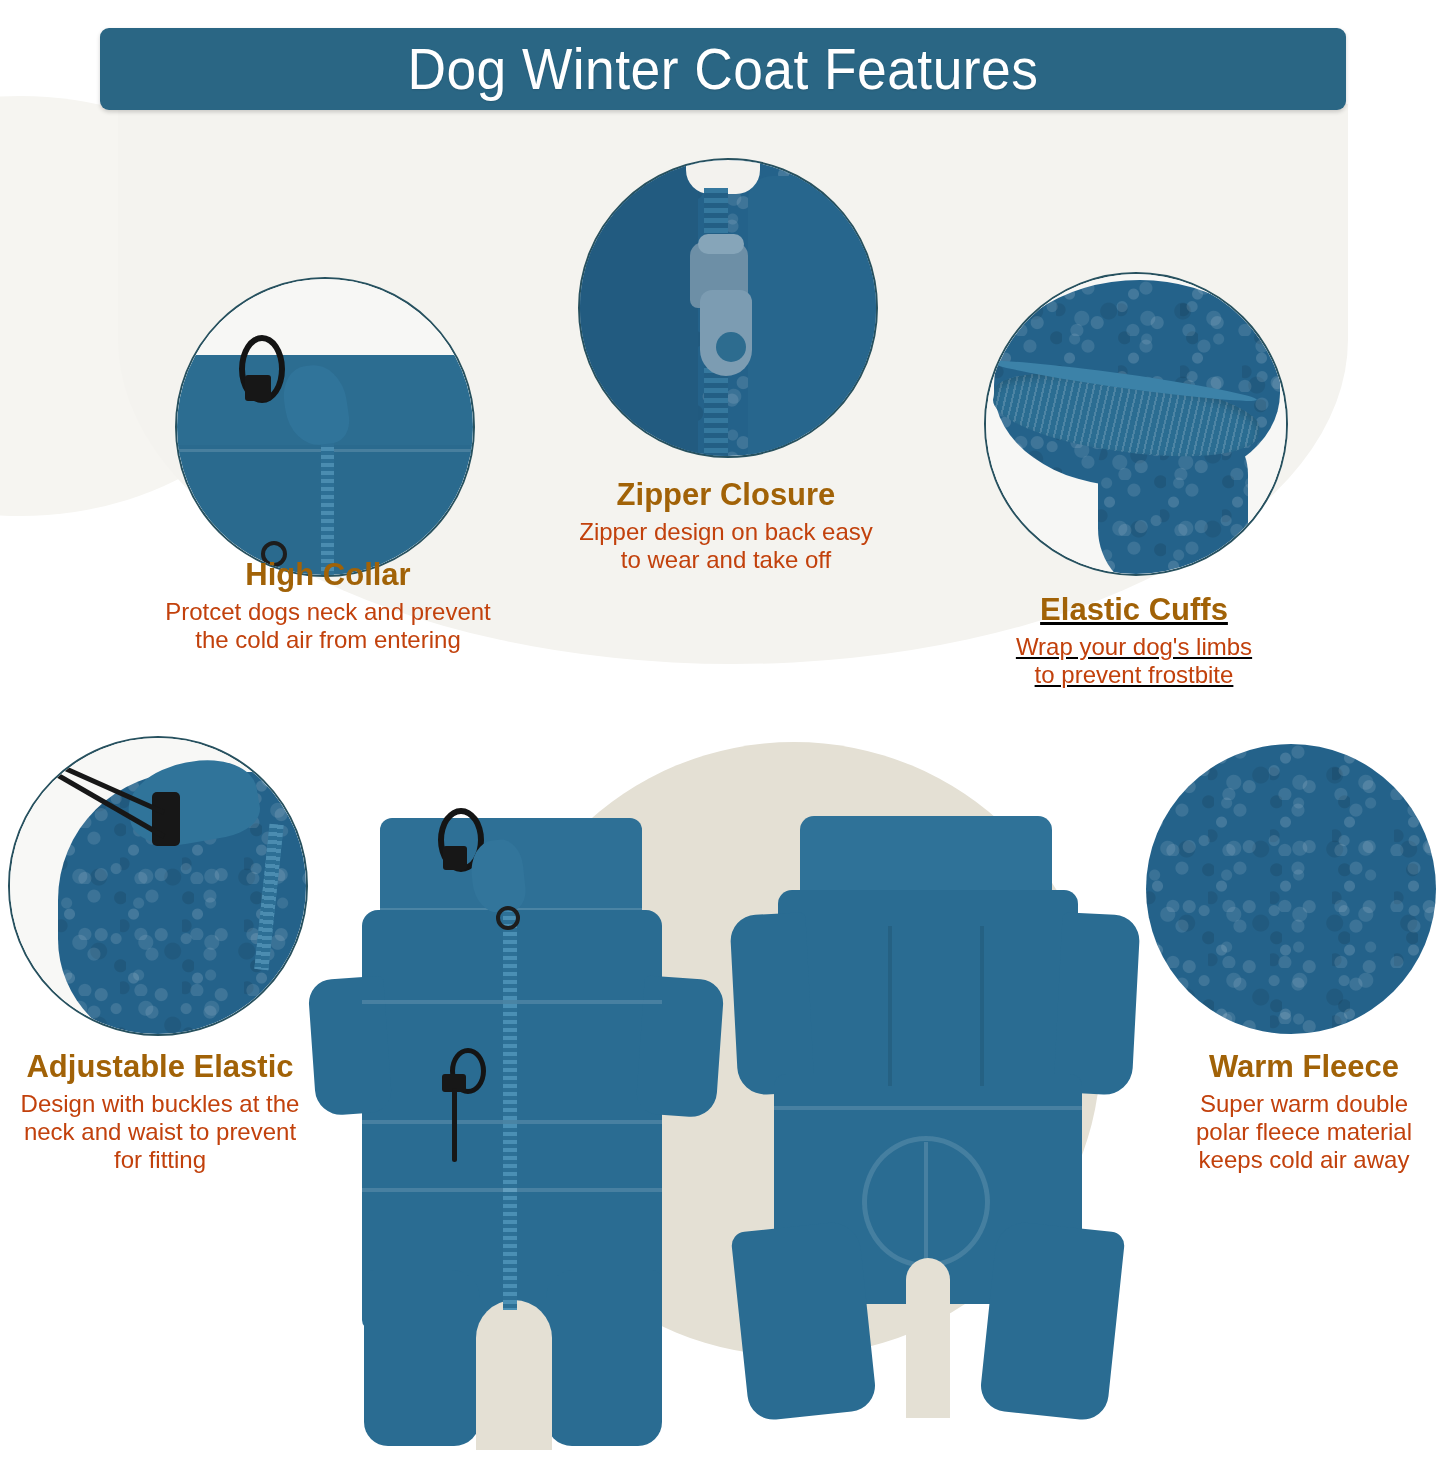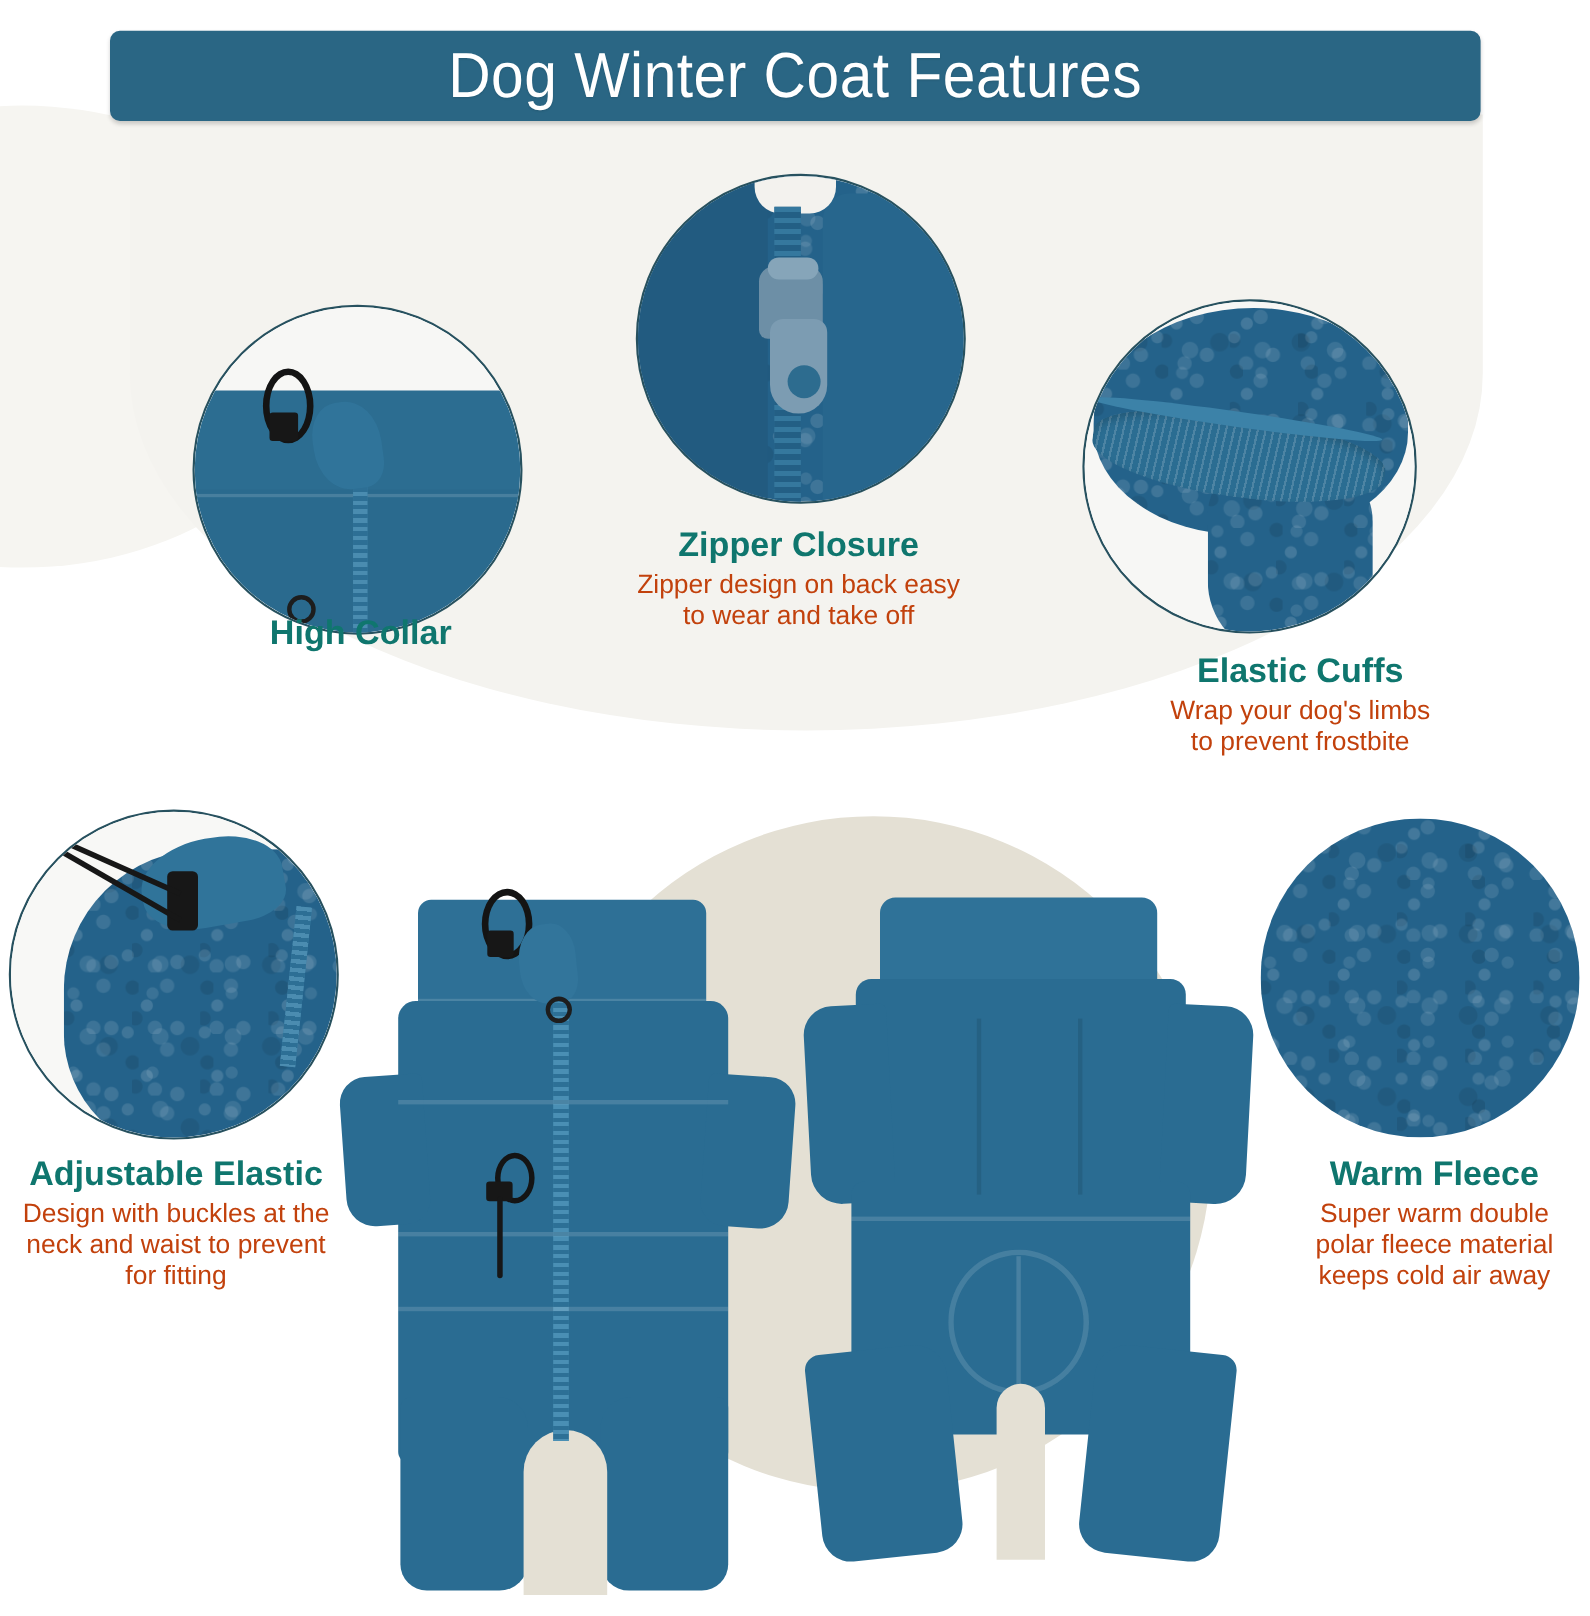--- a/index.html
+++ b/index.html
@@ -67,21 +67,21 @@
       radial-gradient(circle at 48% 90%, rgba(255,255,255,.11) 0 6px, rgba(0,0,0,0) 7px),
       radial-gradient(circle at 92% 85%, rgba(0,0,0,.10) 0 6px, rgba(0,0,0,0) 7px),
       radial-gradient(circle at 5% 48%, rgba(0,0,0,.09) 0 6px, rgba(0,0,0,0) 7px),
       radial-gradient(circle at 55% 42%, rgba(0,0,0,.08) 0 8px, rgba(0,0,0,0) 9px);
     background-size:64px 64px,58px 58px,70px 70px,66px 66px,60px 60px,72px 72px,56px 56px,68px 68px,62px 62px,74px 74px;
   }
 
   
   .caption{position:absolute;z-index:5;text-align:center;}
   .cap-title{
-    color:#0f766e;font-size:31px;font-weight:bold;line-height:1.1;
+    color:#a16207;font-size:31px;font-weight:bold;line-height:1.1;
     margin:0 0 6px 0;white-space:nowrap;
   }
   .cap-body{
     color:#c2410c;font-size:24px;line-height:1.16;margin:0;font-weight:400;
   }
 
   
   .product{position:absolute;z-index:4;}
   .coat-body{position:absolute;background:#2a6c92;}
   .seam{position:absolute;background:rgba(255,255,255,.14);}
@@ -143,38 +143,40 @@
     <div style="position:absolute;left:62px;top:56px;width:34px;height:56px;
                 border:6px solid #141414;border-radius:50%;"></div>
     <div class="toggle" style="left:68px;top:96px;width:26px;height:26px;"></div>
 
     <div style="position:absolute;left:84px;top:262px;width:18px;height:18px;
                 border:4px solid #1d1d1d;border-radius:50%;"></div>
   </div>
 
   <div class="caption" style="left:78px;top:558px;width:500px;">
     <p class="cap-title">High Collar</p>
+    <p class="cap-body" style="white-space:pre-line;">Protcet dogs neck and prevent
+the cold air from entering</p>
   </div>
 
   <div class="circle" style="left:984px;top:272px;width:300px;height:300px;">
     <div style="position:absolute;inset:0;background:#f7f7f5;"></div>
 
     <div class="fleece texture" style="left:8px;top:6px;width:286px;height:206px;border-radius:52% 50% 46% 48%;"></div>
 
     <div class="fleece texture" style="left:112px;top:150px;width:150px;height:168px;border-radius:26% 30% 40% 38%;"></div>
 
     <div style="position:absolute;left:6px;top:106px;width:268px;height:72px;
                 background:#2b6d92;border-radius:40% 42% 50% 48%;transform:rotate(8deg);
                 background-image:repeating-linear-gradient(95deg,rgba(255,255,255,.16) 0 2px,rgba(0,0,0,0) 2px 7px);
                 box-shadow:inset 0 4px 8px rgba(0,0,0,.18);"></div>
     <div style="position:absolute;left:4px;top:100px;width:268px;height:14px;
                 background:#3c82a8;border-radius:50%;transform:rotate(8deg);"></div>
   </div>
 
-  <div class="caption" style="left:932px;top:593px;width:500px;">
+  <div class="caption" style="left:884px;top:593px;width:500px;text-decoration:underline;">
     <p class="cap-title">Elastic Cuffs</p>
     <p class="cap-body" style="white-space:pre-line;">Wrap your dog's limbs
 to prevent frostbite</p>
   </div>
 
   <div class="circle" style="left:8px;top:736px;width:296px;height:296px;">
     <div style="position:absolute;inset:0;background:#f8f8f6;"></div>
 
     <div class="fleece texture" style="left:48px;top:34px;width:280px;height:278px;border-radius:46% 22% 10% 40%;"></div>
 

